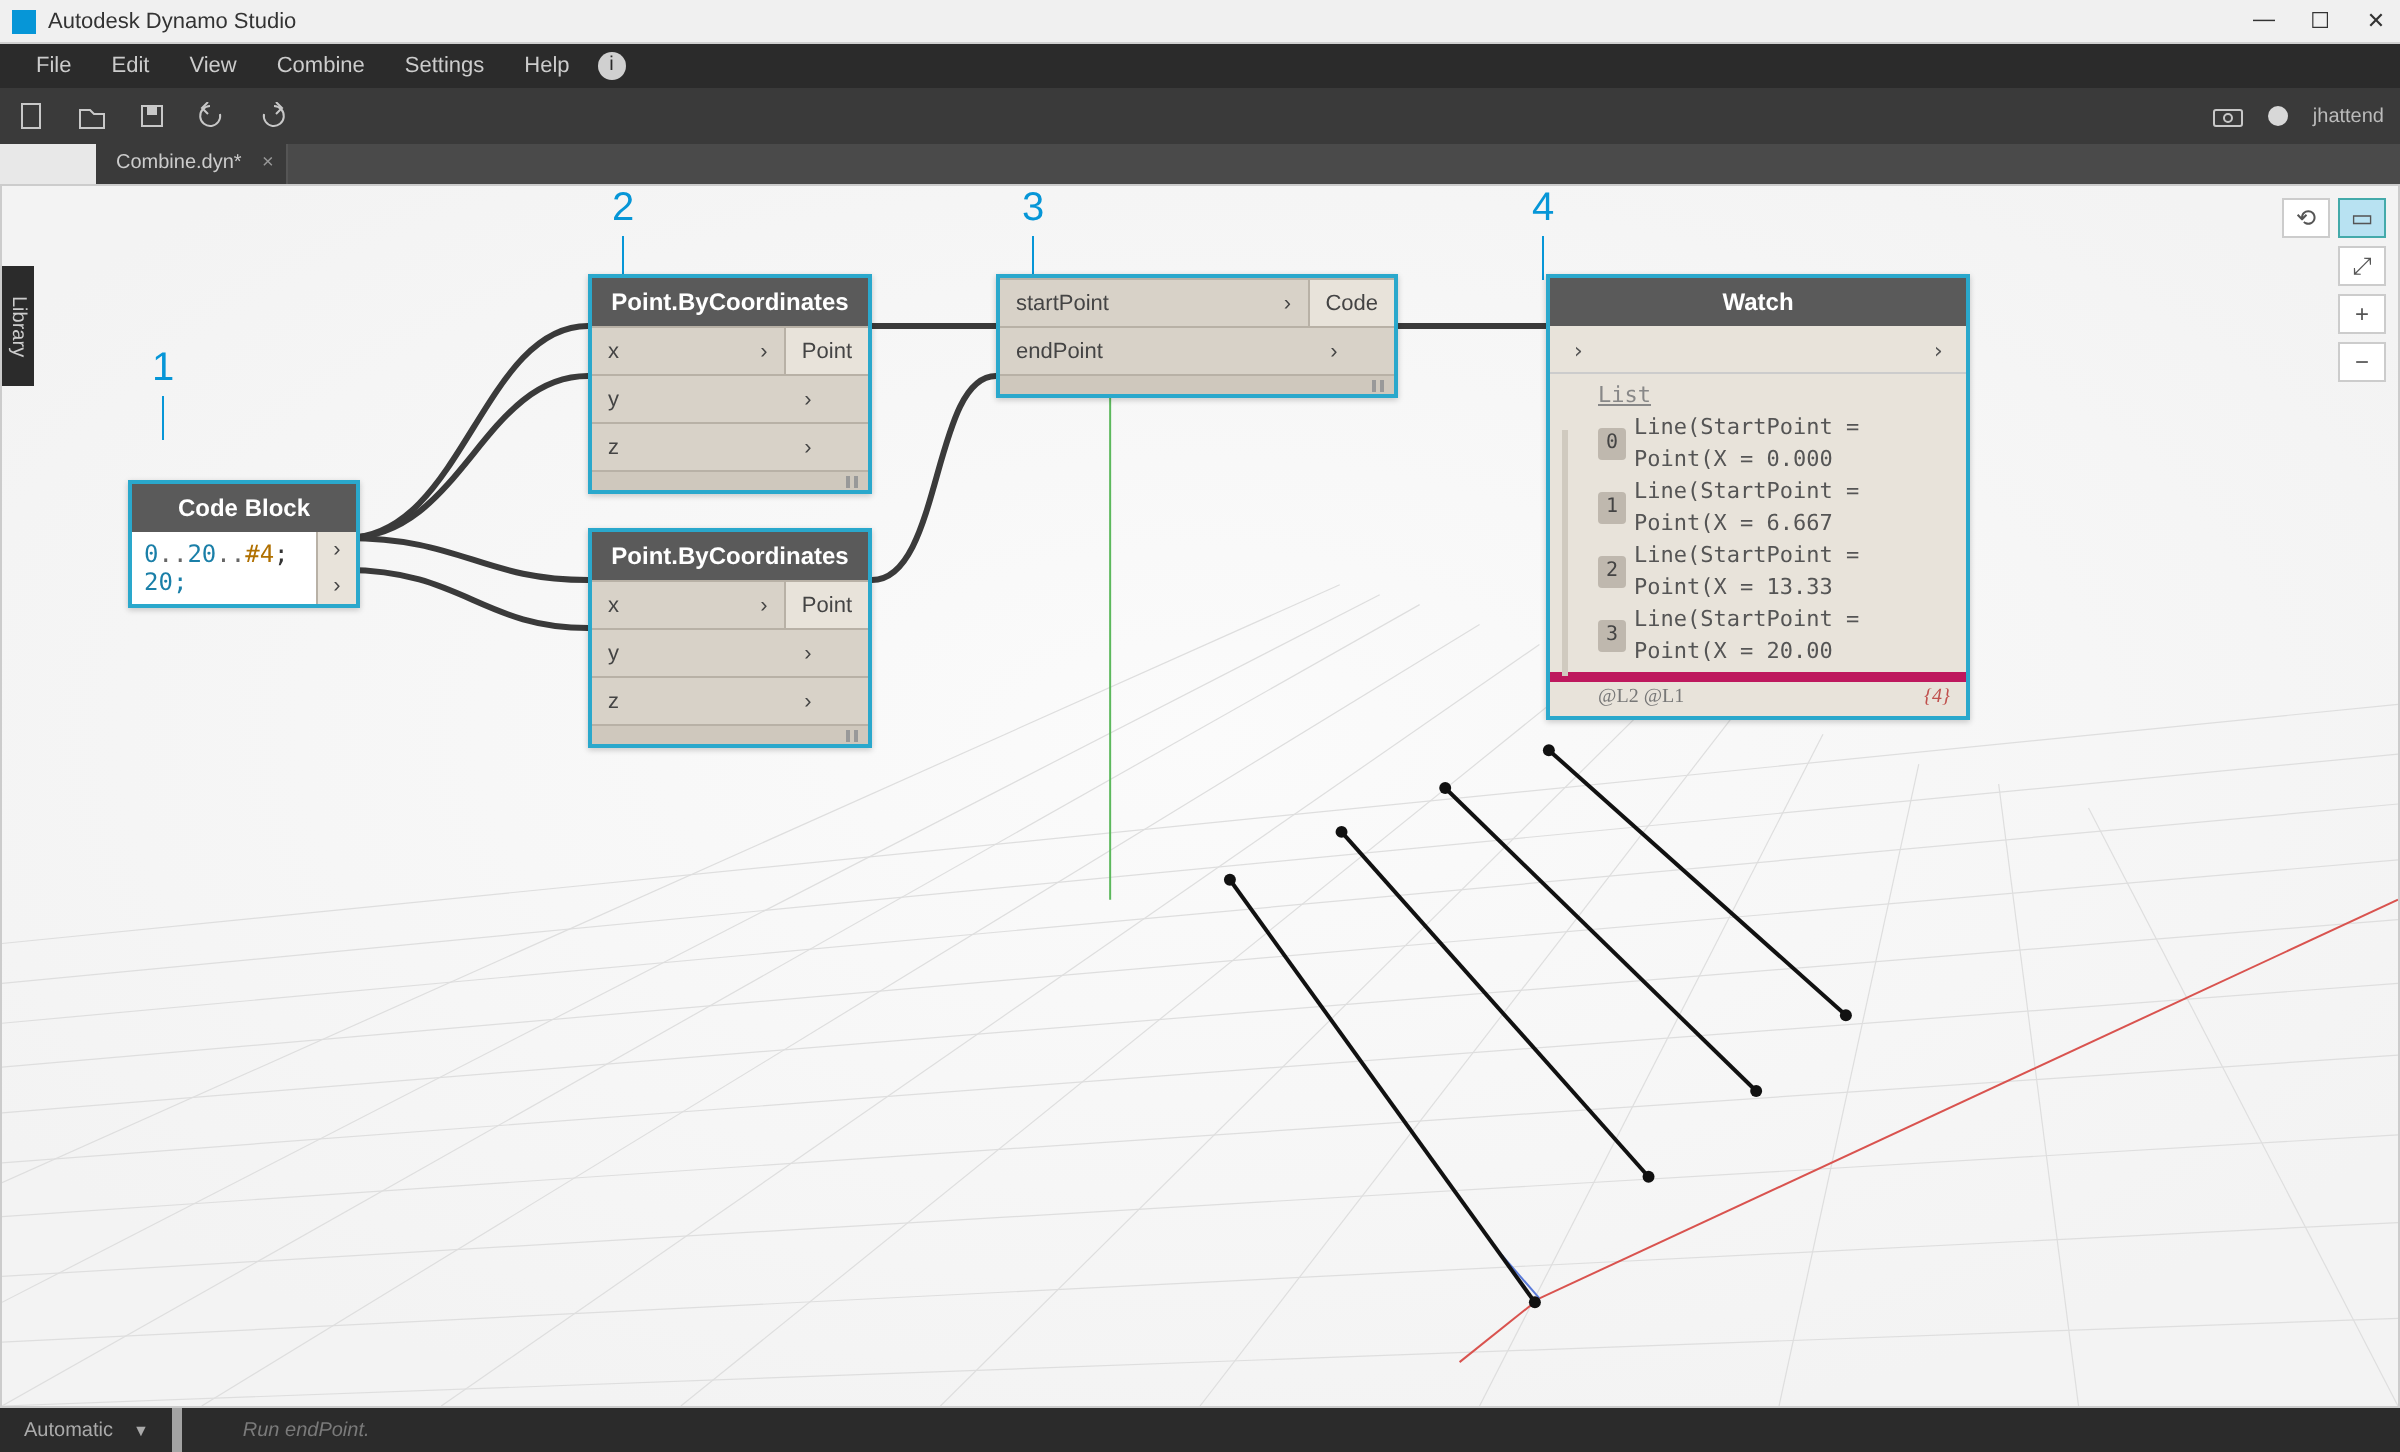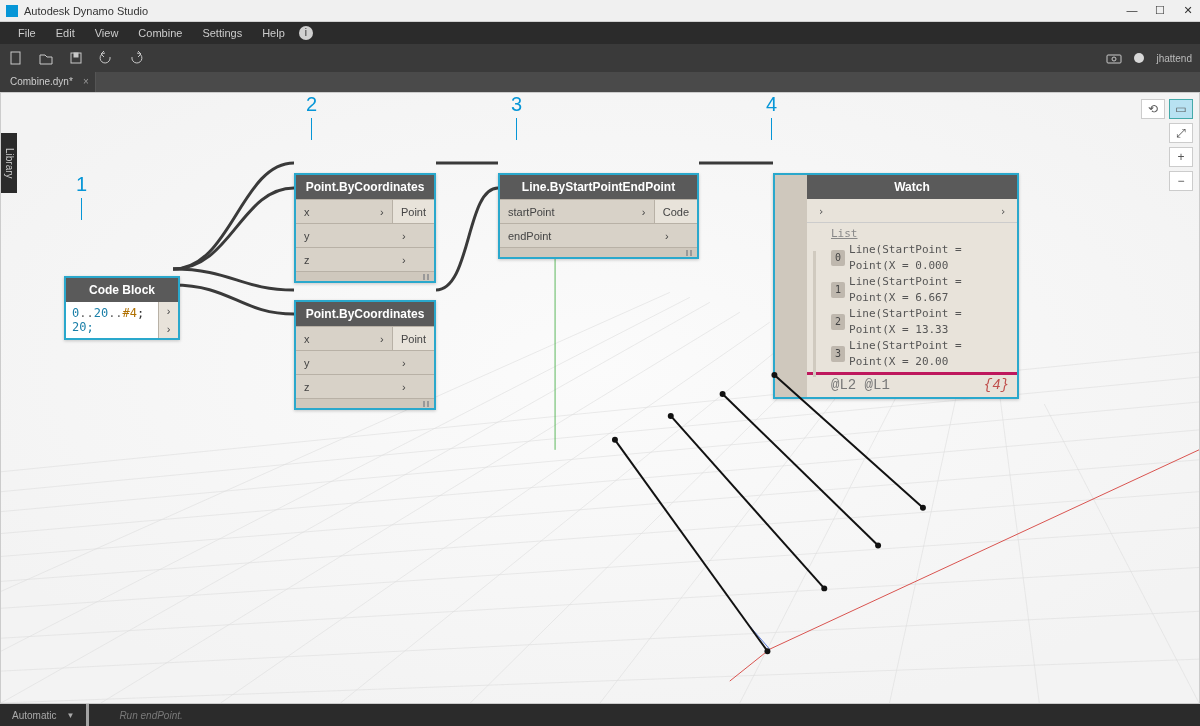--- a/index.html
+++ b/index.html
@@ -55,20 +55,21 @@
   .toolbar-right { display:flex; align-items:center; gap:12px; font-size:10px;}
   .user-dot { width:10px; height:10px; background:#d8d8d8; border-radius:50%; display:inline-block;}
 
   .tabbar {
     height: 20px;
     background: #4a4a4a;
     display: flex;
     align-items: center;
     color: #ccc;
     font-size: 10px;
+    margin-left: 48px;
   }
   .tab {
     padding: 0 22px 0 10px;
     height: 100%;
     line-height: 20px;
     background: #3a3a3a;
     border-right: 1px solid #555;
     cursor: pointer;
     position:relative;
   }
@@ -110,21 +111,20 @@
   
   .annot { position:absolute; color:#0696d7; font-size:20px; }
   .annot .tick { display:block; width:1px; height:22px; background:#0696d7; margin:2px auto 0;}
 
   
   .node {
     position:absolute;
     border:2px solid #2aa8cc;
     background:#cfc8bd;
     box-shadow: 0 1px 3px rgba(0,0,0,0.2);
-    margin-top: 36px;
   }
   .node-header {
     background:#5a5a5a; color:#fff;
     height:24px; line-height:24px; text-align:center;
     font-size:12px; font-weight:bold;
   }
   .node-row {
     height:24px; display:flex; align-items:center;
     border-top:1px solid #b8b1a6;
     background:#d8d2c8;
@@ -155,21 +155,21 @@
     font-family: Consolas, monospace;
     font-size:11px; color:#555;
     padding: 2px 0;
   }
   .watch-head { display:flex; align-items:center; padding:4px 6px; border-bottom:1px solid #ccc;}
   .watch-head .arrow { width:16px; text-align:center; cursor:pointer;}
   .watch-head .spacer { flex:1;}
   .watch-list { padding:4px 8px 2px 24px;}
   .watch-line { display:flex; gap:4px; align-items:center; line-height:16px;}
   .idx-badge { background:#bfb8ae; color:#444; padding:0 4px; font-size:10px; border-radius:2px;}
-  .watch-footer { display:flex; justify-content:space-between; padding:2px 8px 2px 24px; font-size:14px; color:#777; font-family: Liberation Mono, monospace; border-top:3px solid #be185d;}
+  .watch-footer { display:flex; justify-content:space-between; padding:2px 8px 2px 24px; font-size:10px; color:#777; font-family: Liberation Serif, serif; border-top:5px solid #be185d;}
   .watch-footer .count { color:#c0504d; font-style: italic; }
   .watch-strip { position:absolute; left:6px; top:52px; bottom:20px; width:3px; background:#d0cabf;}
 
   .syn-num { color:#1a7fa8;}
   .syn-range { color:#666;}
   .syn-hash { color:#b07000;}
 
   
   .wire { position:absolute; inset:0; width:100%; height:100%; pointer-events:none; overflow:visible;}
   .wire path { fill:none; stroke:#3a3a3a; stroke-width:3; }
@@ -179,21 +179,21 @@
   .geo-svg line.solid { stroke:#111; stroke-width:2;}
   .geo-svg circle { fill:#111;}
 
   .statusbar {
     height:22px; background:#2b2b2b; color:#aaa;
     display:flex; align-items:center; font-size:10px;
   }
   .run-mode {
     display:flex; align-items:center; gap:10px;
     padding:0 12px 0 12px; height:100%;
-    border-right:3px solid #a3a3a3;
+    border-right:5px solid #a3a3a3;
   }
   .run-mode .caret {font-size:8px;}
   .status-msg { padding-left:30px; color:#7a7a7a; font-style:italic;}
 </style>
 </head>
 <body>
 
 <div class="titlebar">
   <span class="logo"></span>
   <span class="title">Autodesk Dynamo Studio</span>
@@ -397,38 +397,37 @@
       <span class="port-chevron">›</span>
       <span class="port-out" style="visibility:hidden">.</span>
     </div>
     <div class="node-footer">
         <span></span>
         <span></span>
       </div>
   </div>
 
   <div class="node" style="left:497px; top:44px; width:201px;">
-    <div class="node-header">Line.ByStartPointEndPoint</div>
     <div class="node-row">
       <span class="port-label">startPoint</span>
       <span class="port-chevron">›</span>
       <span class="port-out">Code</span>
     </div>
     <div class="node-row">
       <span class="port-label">endPoint</span>
       <span class="port-chevron">›</span>
       <span class="port-out" style="visibility:hidden">.</span>
     </div>
     <div class="node-footer">
         <span></span>
         <span></span>
       </div>
   </div>
 
-  <div class="node watch" style="left:772px; top:44px; width:246px;padding-left:32px;">
+  <div class="node watch" style="left:772px; top:44px; width:212px;">
     <div class="node-header">Watch</div>
     <div class="watch-body" style="position:relative;">
       <div class="watch-head">
         <span class="arrow">›</span>
         <span class="spacer"></span>
         <span class="arrow">›</span>
       </div>
       <div class="watch-strip"></div>
       <div class="watch-list">
         <div style="color:#888; margin-bottom:2px;text-decoration:underline;">List</div>

